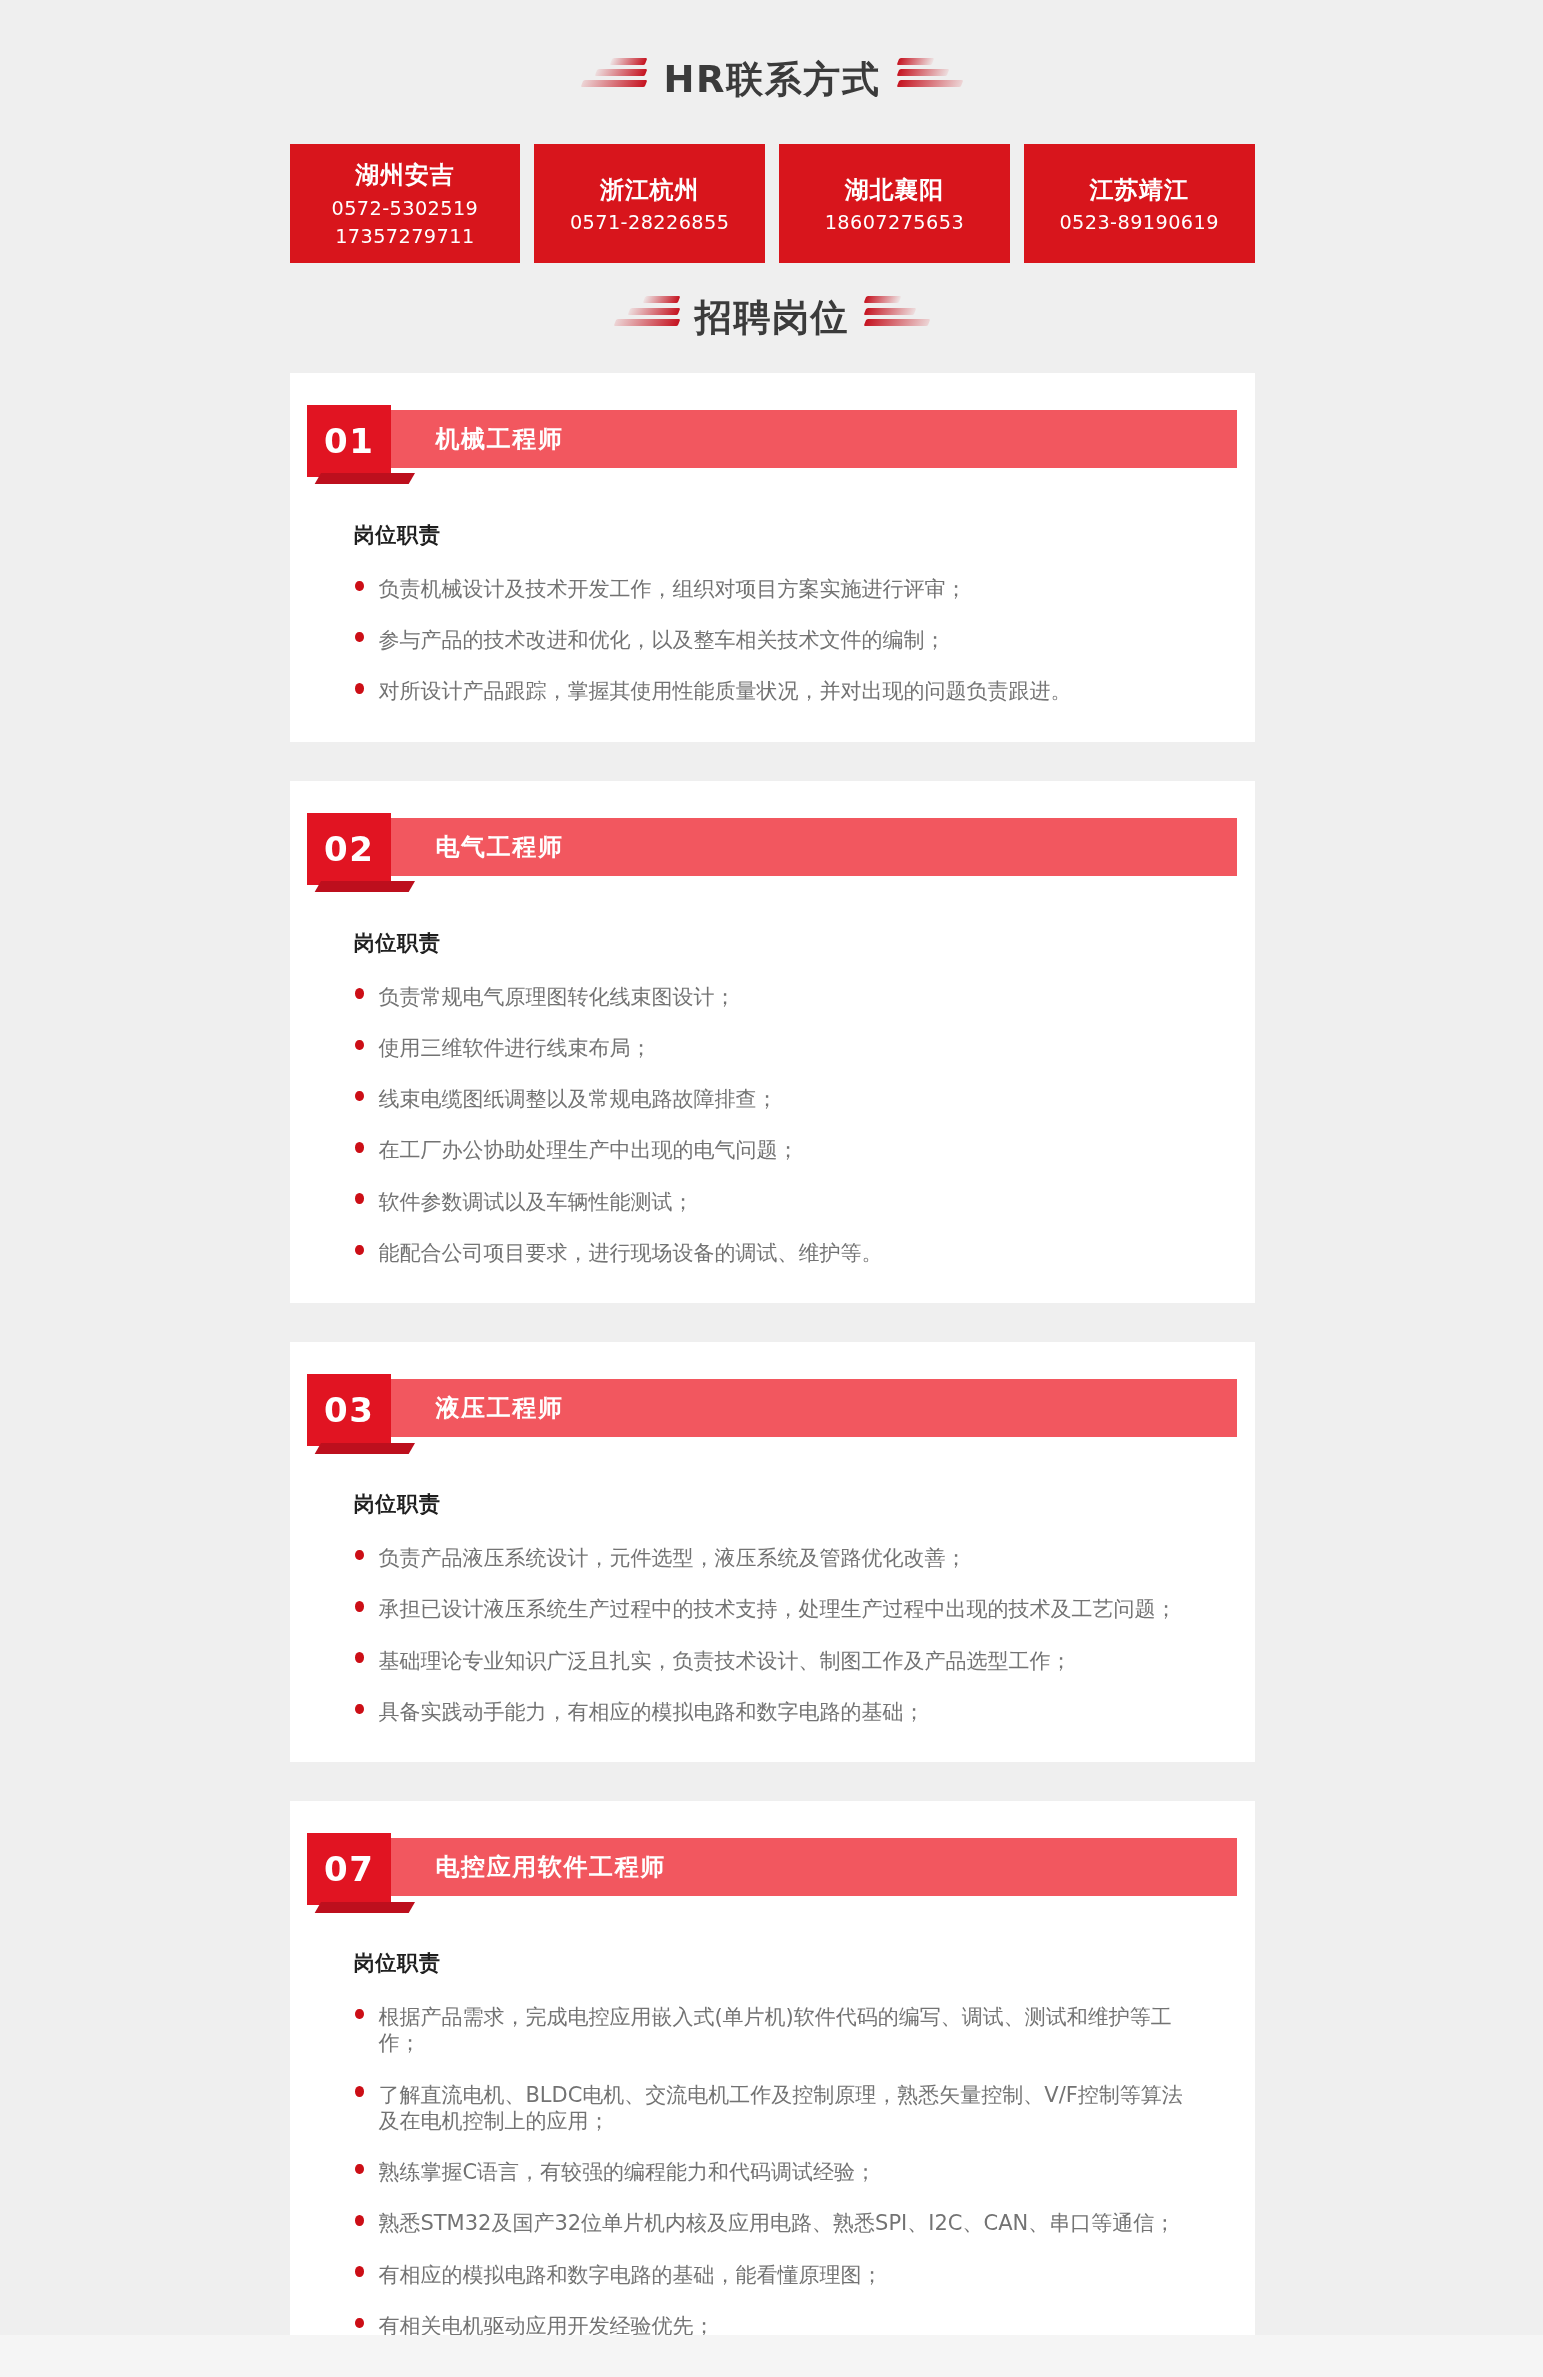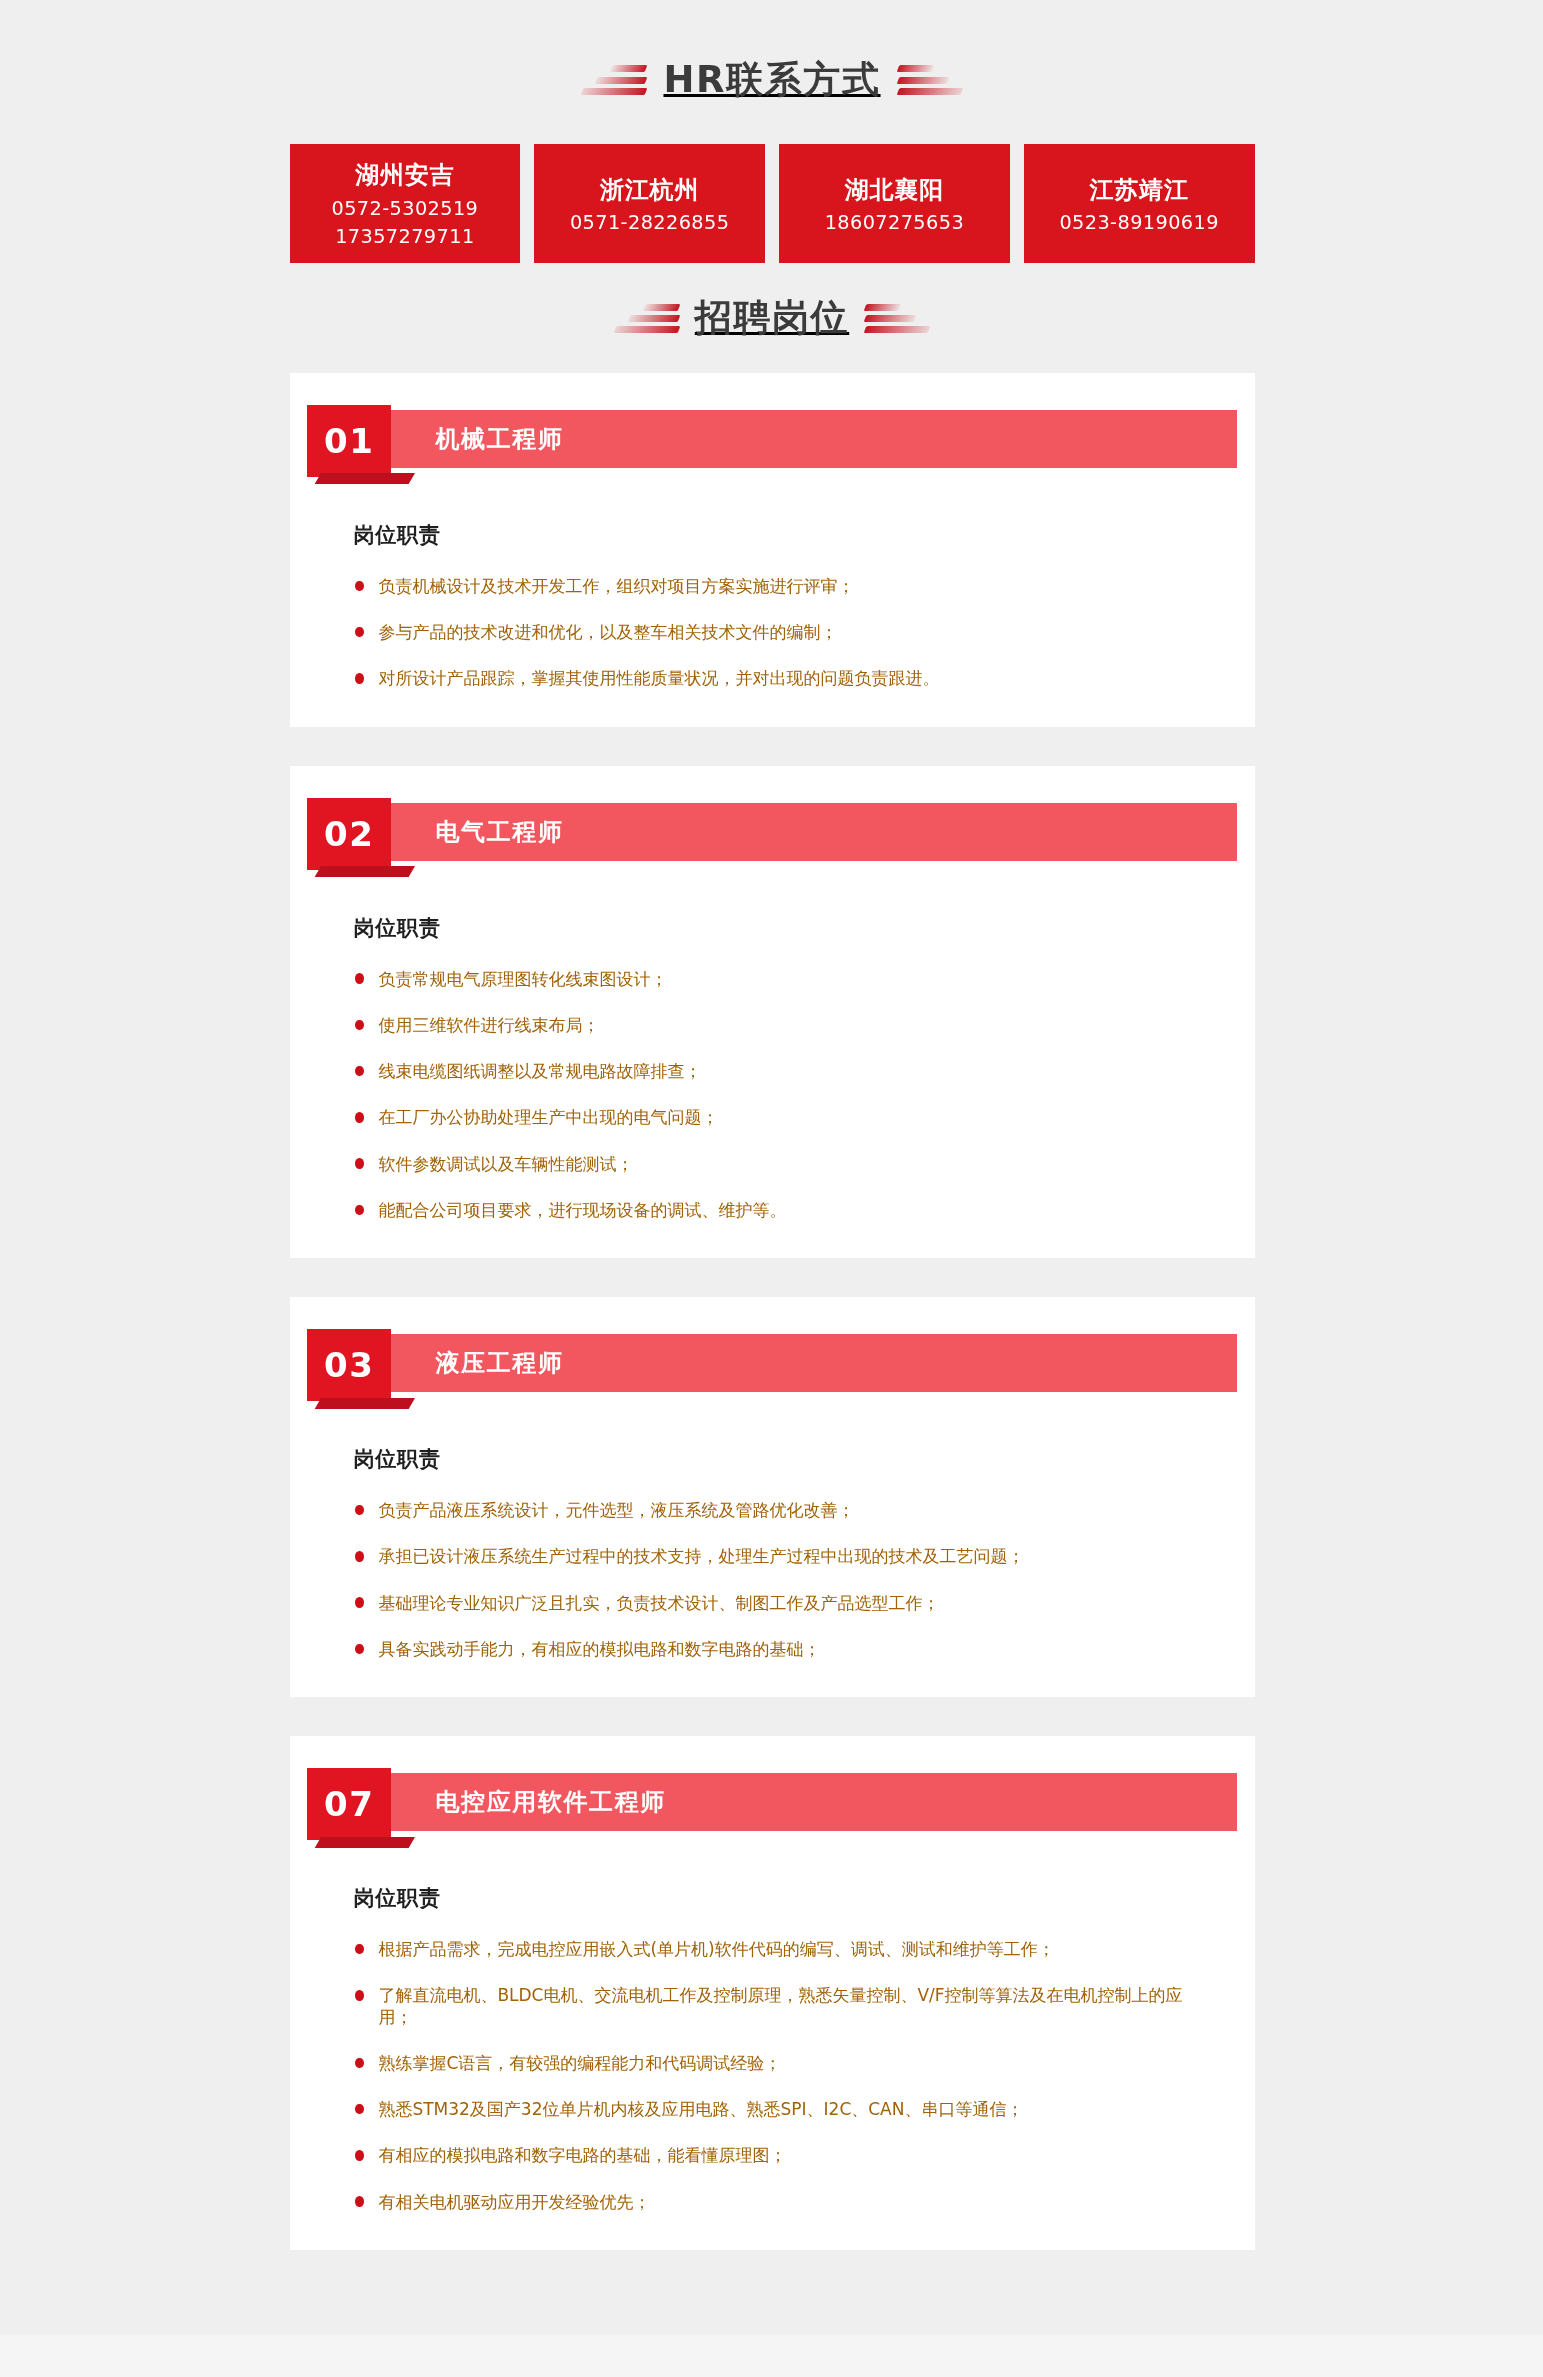--- a/index.html
+++ b/index.html
@@ -8,21 +8,21 @@
     height:2377px;
     background:#efefef;
     font-family:"DejaVu Sans","Liberation Sans",sans-serif;
     overflow:hidden;
     position:relative;
   }
   .content { width:965px; margin:0 auto; }
 
   
   .section-title-row {
-    display:flex; align-items:center; justify-content:center; gap:17.7px;text-decoration:underline;
+    display:flex; justify-content:center; gap:17.7px;
   }
   .section-title-row.first { padding-top:58px; }
   .section-title-row.second { padding-top:33px;gap:16px; }
   .section-title {
     font-size:37px; font-weight:bold; color:#3b3b3b; letter-spacing:1.6px;
     line-height:1.2;
   }
   .deco { display:flex; flex-direction:column; gap:4px; }
   .deco.left  { align-items:flex-end; }
   .deco.right { align-items:flex-start; }
@@ -71,21 +71,21 @@
     background:#bd0f1d; transform:skewX(-30deg); z-index:-1;
   }
   .job-number { color:#ffffff; font-size:34px; font-weight:bold; letter-spacing:1.6px; }
   .job-body { padding:0 64px; }
   .duties-heading {
     margin-top:35px; font-size:21px; font-weight:bold; color:#1f1f1f; letter-spacing:0.8px;
   }
   .duties-list { list-style:none; margin-top:27px; }
   .duty {
     display:flex; align-items:flex-start; margin-bottom:25px;
-    font-size:17px; color:#a16207; line-height:1.25;
+    font-size:21px; color:#737373; line-height:1.25;
   }
   .duty:last-child { margin-bottom:0; }
   .dot {
     flex:0 0 auto; width:8.8px; height:10.5px; border-radius:50%;
     background:#cc0e16; margin:4.8px 14.5px 0 1.6px;
   }
 
   .bottom-strip {
     position:absolute; left:0; right:0; bottom:0; height:42px; background:#f5f5f5;
   }

